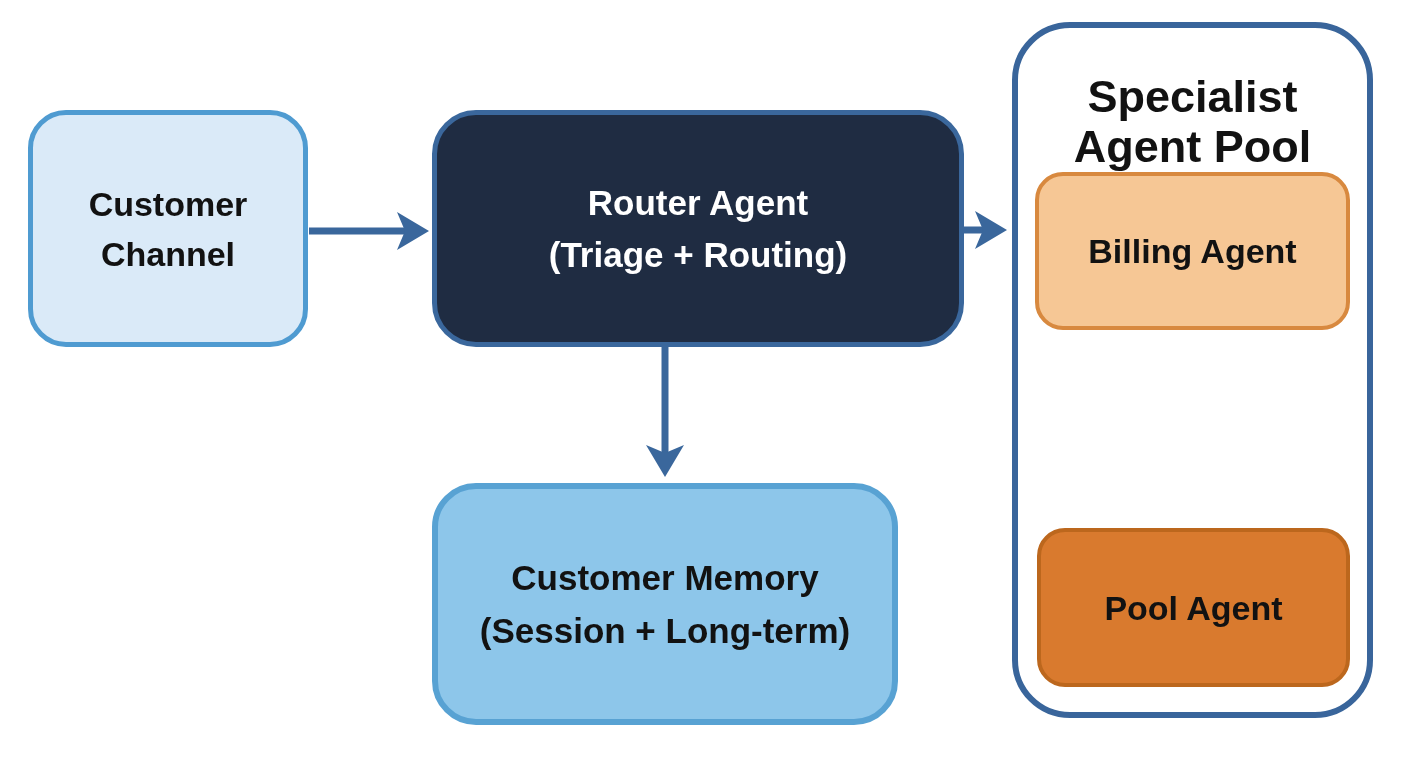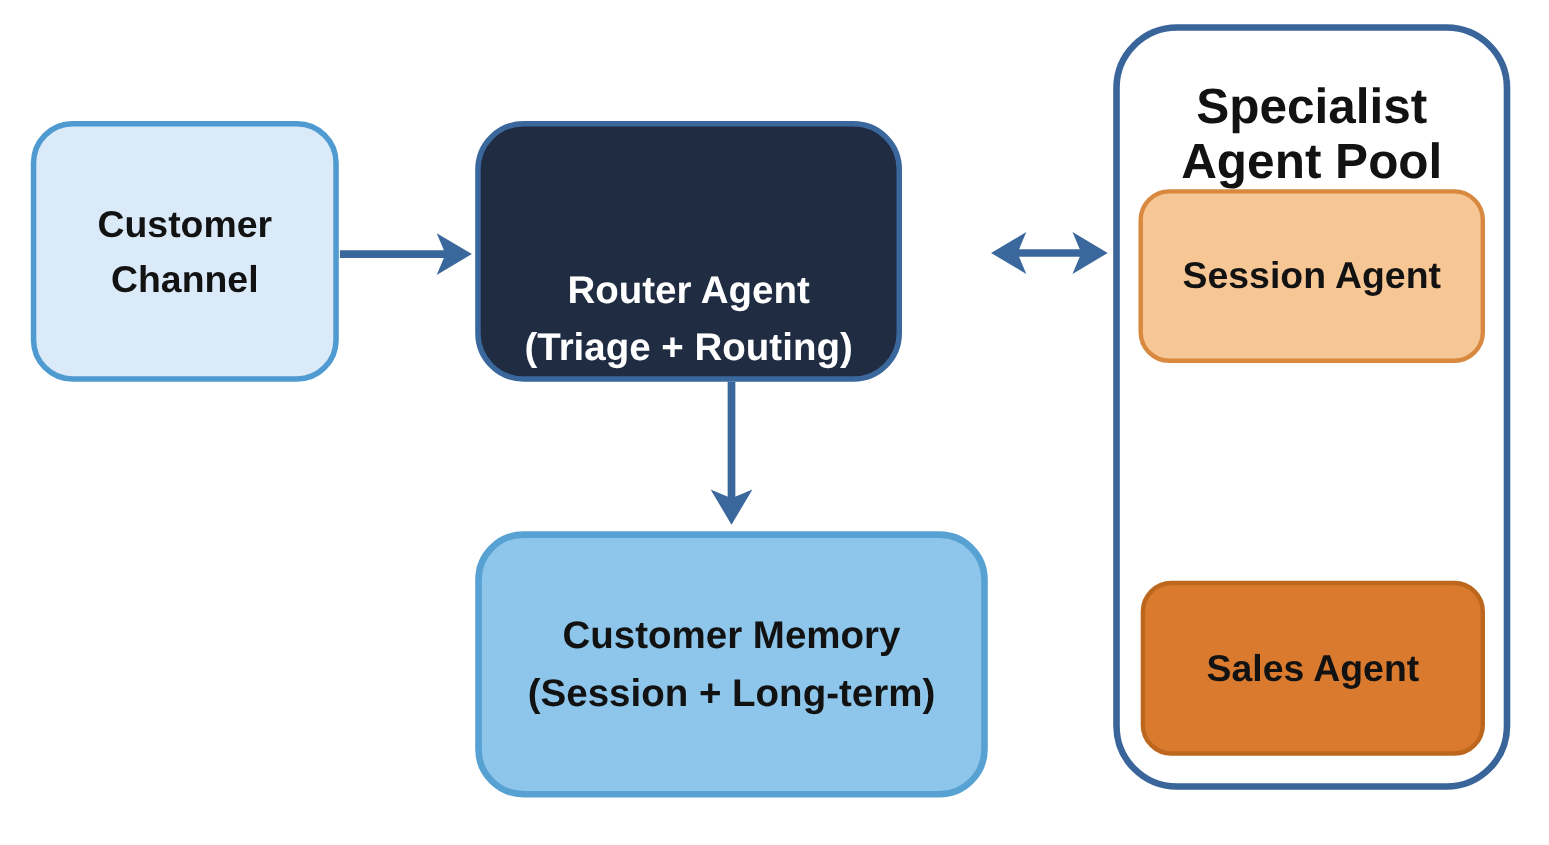--- a/index.html
+++ b/index.html
@@ -31,28 +31,27 @@
   .customer {
     left: 28px; top: 110px; width: 280px; height: 237px;
     background: var(--customer-fill, #daeaf8);
     border: 5px solid var(--customer-border, #4f9bd1);
     border-radius: 38px;
     color: var(--text-dark, #121212);
     font-size: 34px;
     line-height: 50px;
   }
   .router {
-    left: 432px; top: 110px; width: 388px; height: 237px;
+    left: 432px; top: 110px; width: 532px; height: 237px;
     background: var(--router-fill, #1f2c42);
     border: 5px solid var(--router-border, #3a679c);
     border-radius: 44px;
     color: var(--text-light, #ffffff);
     font-size: 35px;
     line-height: 52px;
-    align-items: flex-end;
   }
   .memory {
     left: 432px; top: 483px; width: 466px; height: 242px;
     background: var(--memory-fill, #8dc6ea);
     border: 6px solid var(--memory-border, #58a2d3);
     border-radius: 44px;
     color: var(--text-dark, #121212);
     font-size: 35px;
     line-height: 53px;
   }
@@ -143,22 +142,22 @@
   <div class="node memory">
     <span class="label">Customer Memory
 (Session + Long-term)</span>
   </div>
 
   <div class="node pool">
     <div class="pool-title">Specialist
 Agent Pool</div>
 
     <div class="agent agent-billing">
-      <span class="label">Session Agent</span>
+      <span class="label">Billing Agent</span>
     </div>
 
 
     <div class="agent agent-sales">
-      <span class="label">Sales Agent</span>
+      <span class="label">Pool Agent</span>
     </div>
   </div>
 
 </div>
 
 </body></html>

